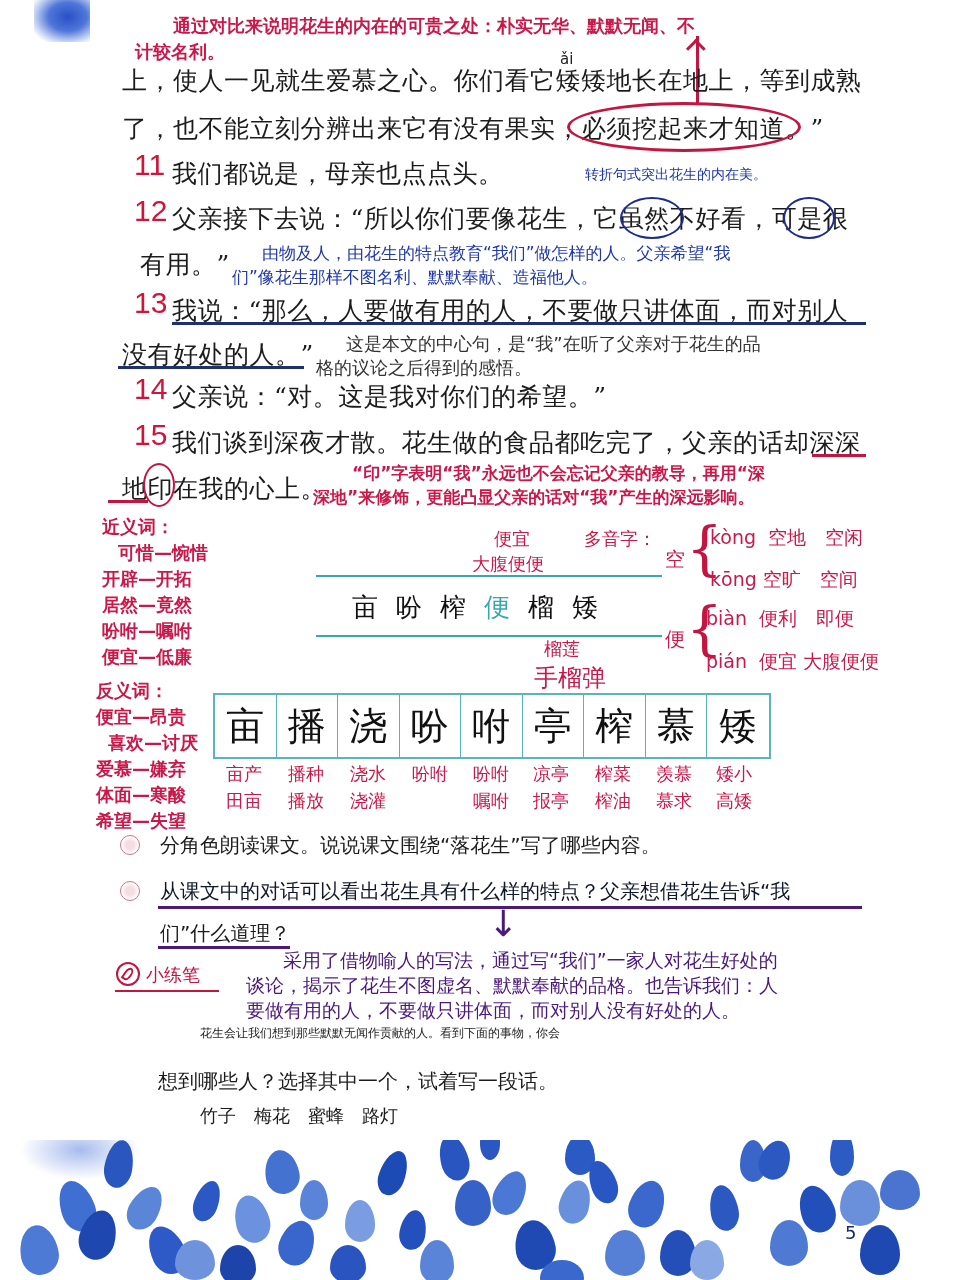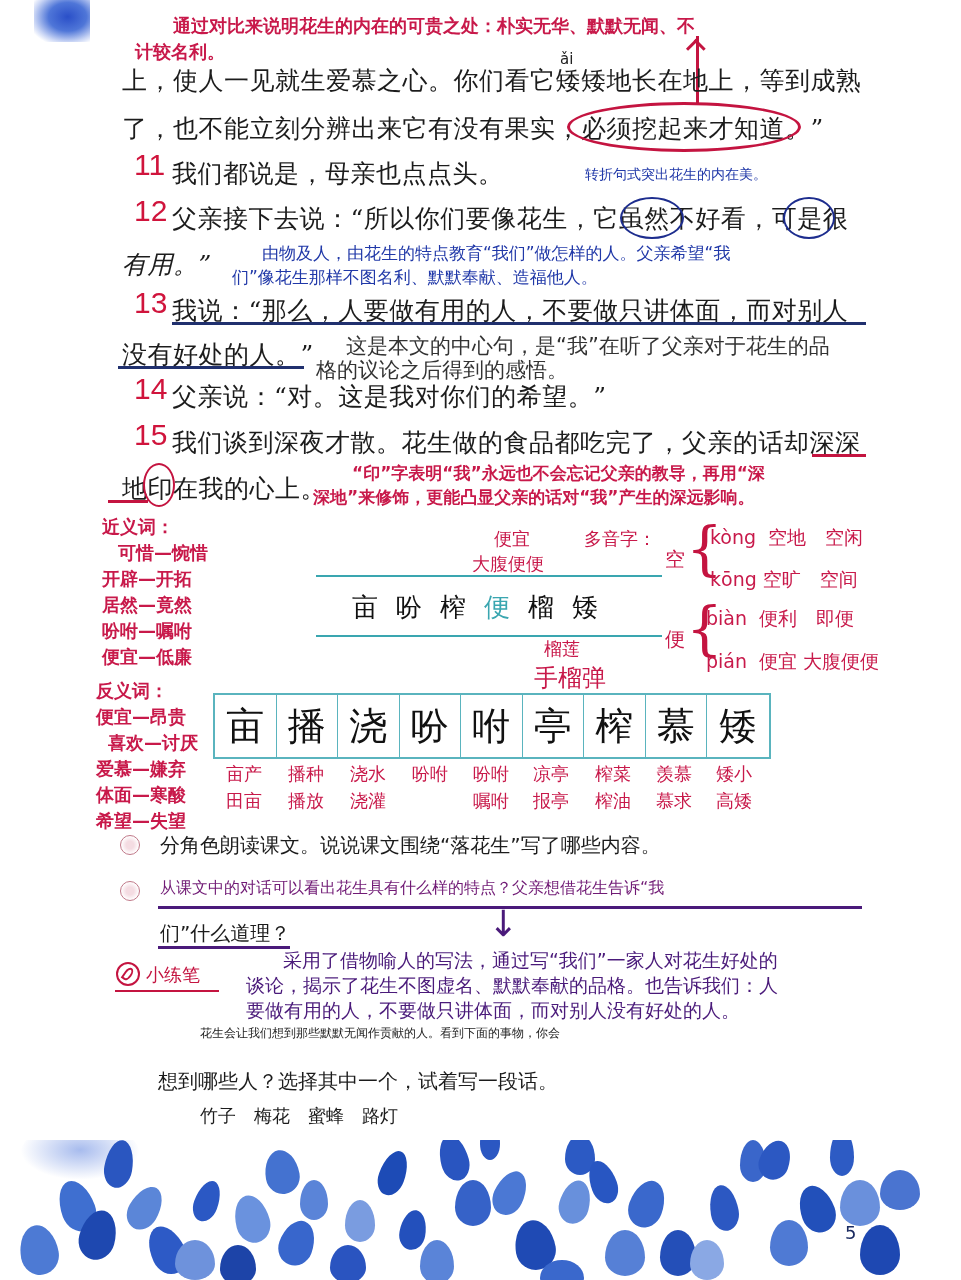--- a/index.html
+++ b/index.html
@@ -2,21 +2,21 @@
 <html><head>
 <meta charset="utf-8">
 <style>
   * { margin: 0; padding: 0; box-sizing: border-box; }
   html, body { width: 961px; height: 1280px; background: #ffffff; overflow: hidden; }
   body { position: relative; font-family: "DejaVu Sans", "Liberation Sans", sans-serif; color: #1a1a1a; }
   .abs { position: absolute; white-space: nowrap; }
   .body-text { font-family: "DejaVu Serif", "Liberation Serif", serif; font-size: 25px; color: #1c1c1c; letter-spacing: 0.5px; }
   .note-red { color: #c8194a; font-size: 17px; font-weight: bold; }
   .note-blue { color: #2038a8; font-size: 17px; }
-  .note-gray { color: #333; font-size: 21px; }
+  .note-gray { color: #333; font-size: 18px; }
   .note-purple { color: #4a1a7a; font-size: 19px; }
   .pnum { color: #d0143c; font-size: 30px; font-family: "Liberation Sans", sans-serif; }
   .vocab { color: #c8194a; font-size: 18px; font-weight: bold; line-height: 26.5px; }
   .ellipse { position: absolute; border: 3px solid #c41440; border-radius: 50%; }
   .circle-blue { position: absolute; border: 2.5px solid #1d2d8e; border-radius: 50%; }
   .circle-red { position: absolute; border: 2.5px solid #c41440; border-radius: 50%; }
   .uline { position: absolute; height: 3px; background: #20306e; }
   .uline-red { position: absolute; height: 2.5px; background: #c41440; }
   .uline-purple { position: absolute; height: 3px; background: #4a1a7a; }
   .teal-line { position: absolute; height: 2px; background: #3aa6b0; }
@@ -49,21 +49,21 @@
 <div class="ellipse" style="left:567px;top:102px;width:234px;height:50px;"></div>
 
 <div class="abs pnum" style="left:134px;top:148px;">11</div>
 <div class="abs body-text" style="left:172px;top:157px;">我们都说是，母亲也点点头。</div>
 <div class="abs note-blue" style="left:585px;top:166px;font-size:14px;">转折句式突出花生的内在美。</div>
 
 <div class="abs pnum" style="left:134px;top:194px;">12</div>
 <div class="abs body-text" style="left:172px;top:202px;">父亲接下去说：“所以你们要像花生，它虽然不好看，可是很</div>
 <div class="circle-blue" style="left:620px;top:197px;width:64px;height:42px;"></div>
 <div class="circle-blue" style="left:783px;top:197px;width:52px;height:42px;"></div>
-<div class="abs body-text" style="left:122px;top:248px;font-style:italic;">有用。”</div>
+<div class="abs body-text" style="left:140px;top:248px;">有用。”</div>
 <div class="abs note-blue" style="left:262px;top:242px;">由物及人，由花生的特点教育“我们”做怎样的人。父亲希望“我</div>
 <div class="abs note-blue" style="left:232px;top:266px;">们”像花生那样不图名利、默默奉献、造福他人。</div>
 
 <div class="abs pnum" style="left:134px;top:286px;">13</div>
 <div class="abs body-text" style="left:172px;top:294px;">我说：“那么，人要做有用的人，不要做只讲体面，而对别人</div>
 <div class="uline" style="left:172px;top:322px;width:694px;"></div>
 <div class="abs body-text" style="left:122px;top:338px;">没有好处的人。”</div>
 <div class="uline" style="left:118px;top:366px;width:186px;"></div>
 <div class="abs note-gray" style="left:346px;top:332px;">这是本文的中心句，是“我”在听了父亲对于花生的品</div>
 <div class="abs note-gray" style="left:316px;top:356px;">格的议论之后得到的感悟。</div>
@@ -173,21 +173,21 @@
   </div>
 <div class="words-col" style="left:703px;">
     <div>矮小</div>
     <div>高矮</div>
   </div>
 
 <div class="bullet" style="left:120px;top:835px;"></div>
 <div class="abs" style="left:160px;top:832px;font-size:20px;color:#1c1c1c;">分角色朗读课文。说说课文围绕“落花生”写了哪些内容。</div>
 
 <div class="bullet" style="left:120px;top:881px;"></div>
-<div class="abs" style="left:160px;top:878px;font-size:16px;color:#701a75;">从课文中的对话可以看出花生具有什么样的特点？父亲想借花生告诉“我</div>
+<div class="abs" style="left:160px;top:878px;font-size:20px;color:#0f172a;">从课文中的对话可以看出花生具有什么样的特点？父亲想借花生告诉“我</div>
 <div class="uline-purple" style="left:158px;top:906px;width:704px;"></div>
 <div class="abs" style="left:160px;top:920px;font-size:20px;color:#1c1c1c;">们”什么道理？</div>
 <div class="uline-purple" style="left:158px;top:946px;width:132px;"></div>
 <div class="abs" style="left:488px;top:906px;font-size:36px;color:#4a1a7a;line-height:1;">↓</div>
 
 <div class="abs note-purple" style="left:283px;top:948px;">采用了借物喻人的写法，通过写“我们”一家人对花生好处的</div>
 <div class="abs note-purple" style="left:246px;top:973px;">谈论，揭示了花生不图虚名、默默奉献的品格。也告诉我们：人</div>
 <div class="abs note-purple" style="left:246px;top:998px;">要做有用的人，不要做只讲体面，而对别人没有好处的人。</div>
 
 <div class="abs" style="left:116px;top:962px;width:24px;height:24px;border:2.5px solid #c41440;border-radius:50%;">

